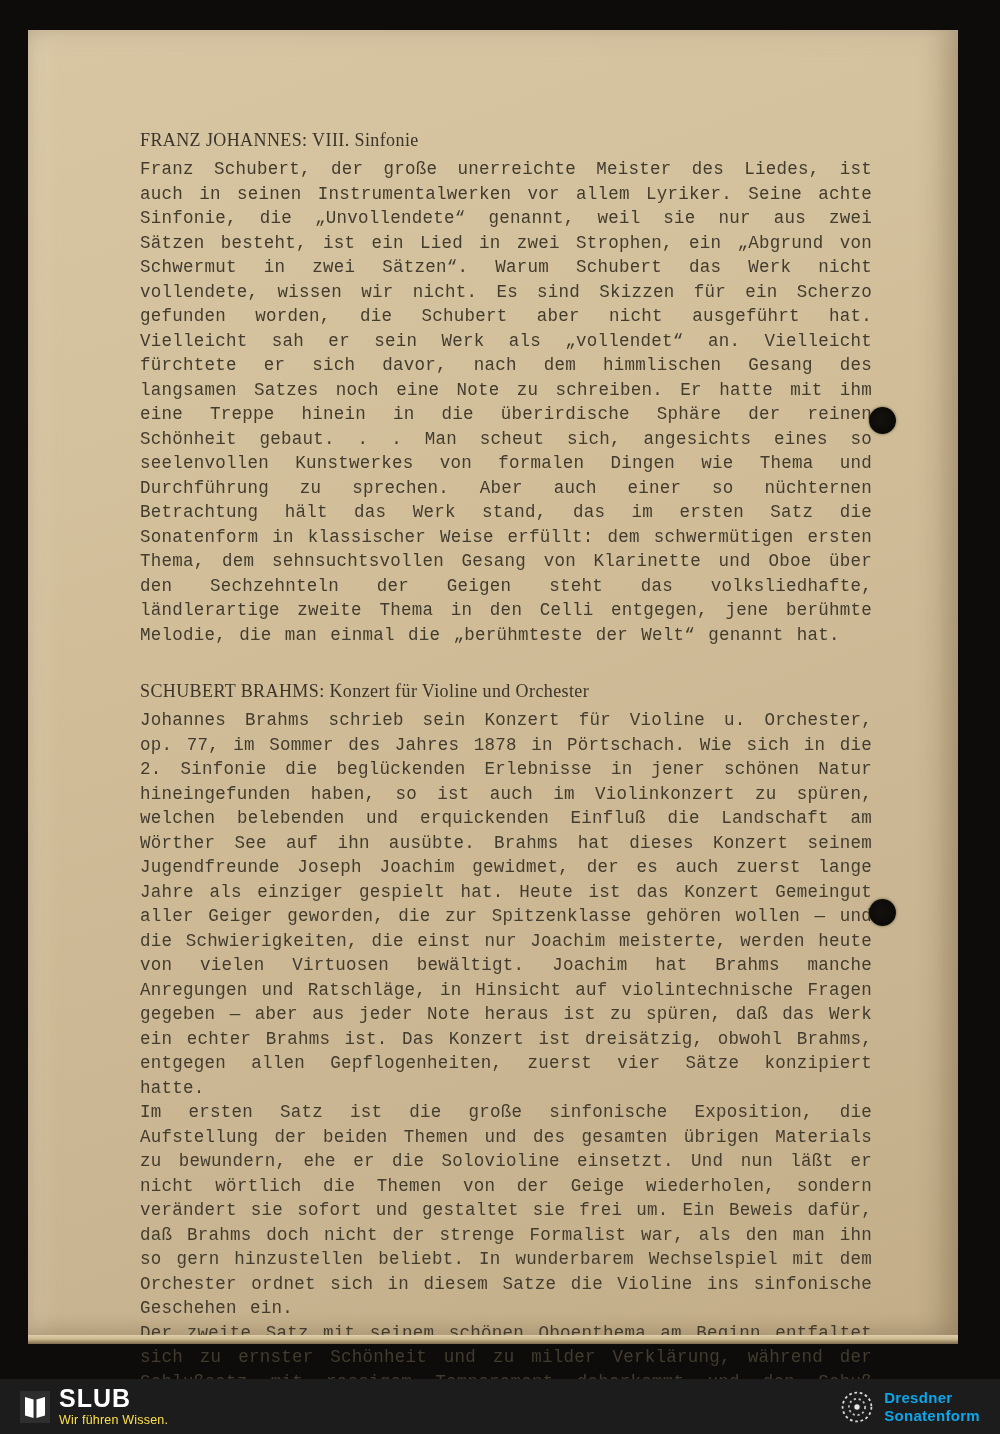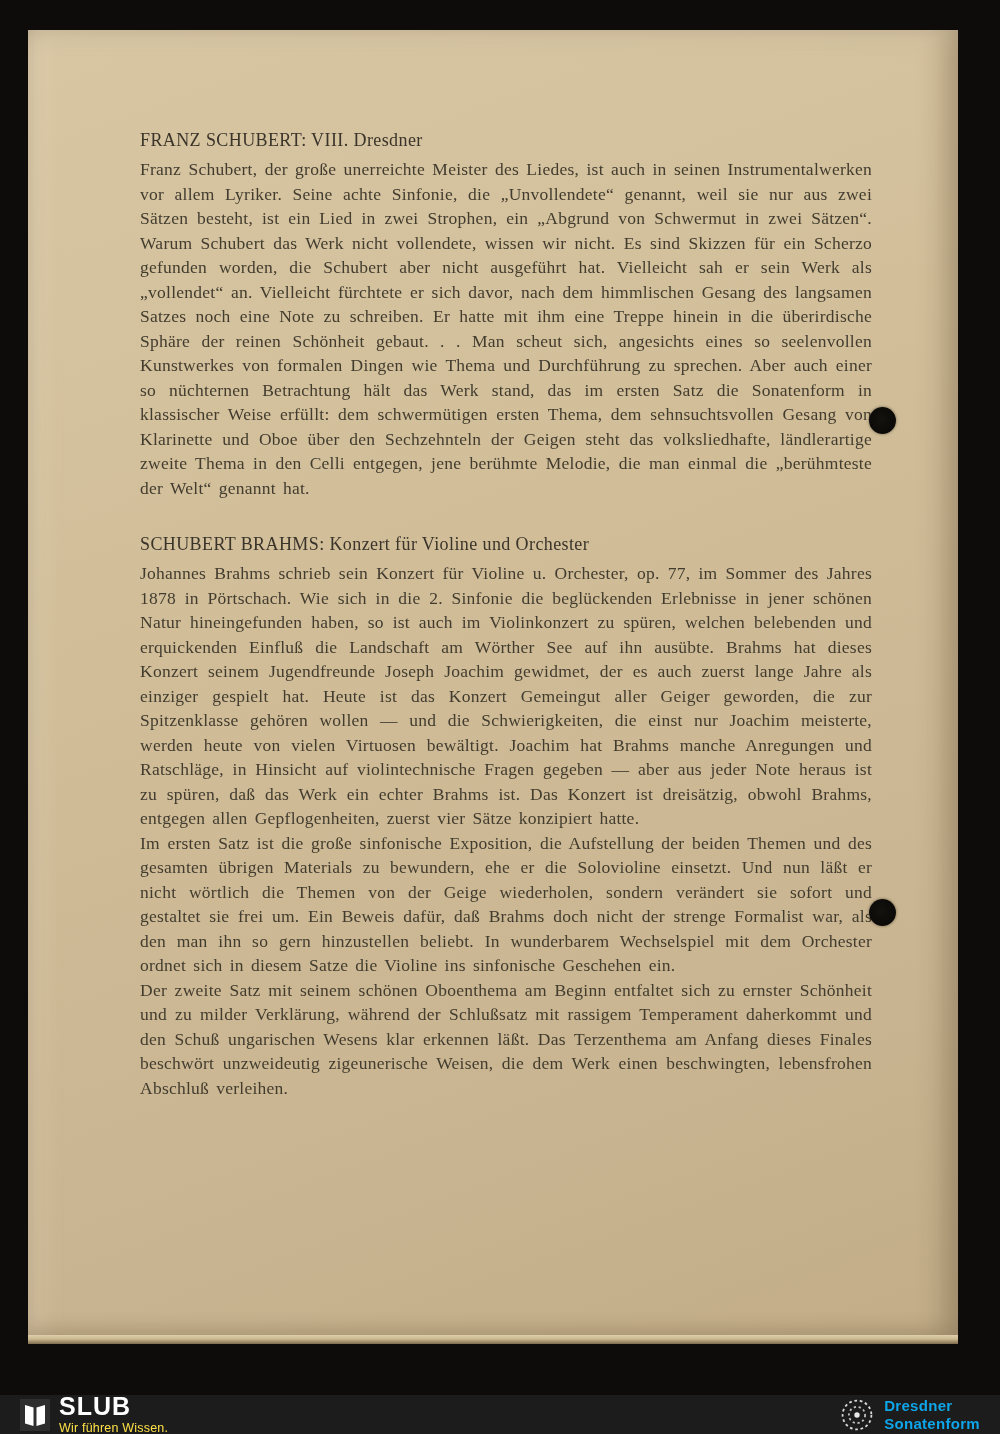--- a/index.html
+++ b/index.html
@@ -56,38 +56,39 @@
   .section-brahms { margin-top: 34px; }
 
   .body-par {
     margin: 0;
     font-size: 17.5px;
     line-height: 24.5px;
     text-align: justify;
     letter-spacing: 0.25px;
     word-spacing: 2.5px;
     color: #423c2f;
+    font-family: Liberation Mono, monospace;
   }
 
   
   .hole {
     position: absolute;
     width: 27px; height: 27px;
     border-radius: 50%;
     background: radial-gradient(circle at 45% 45%, #15120e 0%, #0b0a08 70%);
     box-shadow: 0 0 3px rgba(40,30,15,.6);
   }
   .hole-1 { left: 841px; top: 377px; }
   .hole-2 { left: 841px; top: 869px; }
 
   
   .footer-bar {
     position: absolute;
     left: 0; bottom: 0;
-    width: 1000px; height: 39px;
+    width: 1000px; height: 55px;
     background: #1c1c1c;
     display: flex;
     align-items: center;
     justify-content: space-between;
     padding: 0 20px;
     box-sizing: border-box;
     font-family: "Liberation Sans", sans-serif;
   }
   .brand { display: flex; align-items: center; gap: 9px; }
   .brand-icon { display: flex; align-items: center; }
@@ -102,21 +103,21 @@
   .partner-line { color: #0ea5e9; font-size: 15px; font-weight: 600; letter-spacing: .3px; }
 </style>
 </head>
 <body>
 
 <div class="paper">
   <div class="content">
 
 
     <section class="section-schubert">
-      <h2 class="section-heading">FRANZ SCHUBERT: VIII. Dresdner</h2>
+      <h2 class="section-heading">FRANZ JOHANNES: VIII. Sinfonie</h2>
       <p class="body-par">Franz Schubert, der große unerreichte Meister des Liedes, ist auch in seinen Instrumentalwerken vor allem Lyriker. Seine achte Sinfonie, die „Unvollendete“ genannt, weil sie nur aus zwei Sätzen besteht, ist ein Lied in zwei Strophen, ein „Abgrund von Schwermut in zwei Sätzen“. Warum Schubert das Werk nicht vollendete, wissen wir nicht. Es sind Skizzen für ein Scherzo gefunden worden, die Schubert aber nicht ausgeführt hat. Vielleicht sah er sein Werk als „vollendet“ an. Vielleicht fürchtete er sich davor, nach dem himmlischen Gesang des langsamen Satzes noch eine Note zu schreiben. Er hatte mit ihm eine Treppe hinein in die überirdische Sphäre der reinen Schönheit gebaut. . . Man scheut sich, angesichts eines so seelenvollen Kunstwerkes von formalen Dingen wie Thema und Durchführung zu sprechen. Aber auch einer so nüchternen Betrachtung hält das Werk stand, das im ersten Satz die Sonatenform in klassischer Weise erfüllt: dem schwermütigen ersten Thema, dem sehnsuchtsvollen Gesang von Klarinette und Oboe über den Sechzehnteln der Geigen steht das volksliedhafte, ländlerartige zweite Thema in den Celli entgegen, jene berühmte Melodie, die man einmal die „berühmteste der Welt“ genannt hat.</p>
     </section>
 
     <section class="section-brahms">
       <h2 class="section-heading">SCHUBERT BRAHMS: Konzert für Violine und Orchester</h2>
       <p class="body-par">Johannes Brahms schrieb sein Konzert für Violine u. Orchester, op. 77, im Sommer des Jahres 1878 in Pörtschach. Wie sich in die 2. Sinfonie die beglückenden Erlebnisse in jener schönen Natur hineingefunden haben, so ist auch im Violinkonzert zu spüren, welchen belebenden und erquickenden Einfluß die Landschaft am Wörther See auf ihn ausübte. Brahms hat dieses Konzert seinem Jugendfreunde Joseph Joachim gewidmet, der es auch zuerst lange Jahre als einziger gespielt hat. Heute ist das Konzert Gemeingut aller Geiger geworden, die zur Spitzenklasse gehören wollen — und die Schwierigkeiten, die einst nur Joachim meisterte, werden heute von vielen Virtuosen bewältigt. Joachim hat Brahms manche Anregungen und Ratschläge, in Hinsicht auf violintechnische Fragen gegeben — aber aus jeder Note heraus ist zu spüren, daß das Werk ein echter Brahms ist. Das Konzert ist dreisätzig, obwohl Brahms, entgegen allen Gepflogenheiten, zuerst vier Sätze konzipiert hatte.</p>
       <p class="body-par">Im ersten Satz ist die große sinfonische Exposition, die Aufstellung der beiden Themen und des gesamten übrigen Materials zu bewundern, ehe er die Solovioline einsetzt. Und nun läßt er nicht wörtlich die Themen von der Geige wiederholen, sondern verändert sie sofort und gestaltet sie frei um. Ein Beweis dafür, daß Brahms doch nicht der strenge Formalist war, als den man ihn so gern hinzustellen beliebt. In wunderbarem Wechselspiel mit dem Orchester ordnet sich in diesem Satze die Violine ins sinfonische Geschehen ein.</p>
       <p class="body-par">Der zweite Satz mit seinem schönen Oboenthema am Beginn entfaltet sich zu ernster Schönheit und zu milder Verklärung, während der Schlußsatz mit rassigem Temperament daherkommt und den Schuß ungarischen Wesens klar erkennen läßt. Das Terzenthema am Anfang dieses Finales beschwört unzweideutig zigeunerische Weisen, die dem Werk einen beschwingten, lebensfrohen Abschluß verleihen.</p>
     </section>
 

